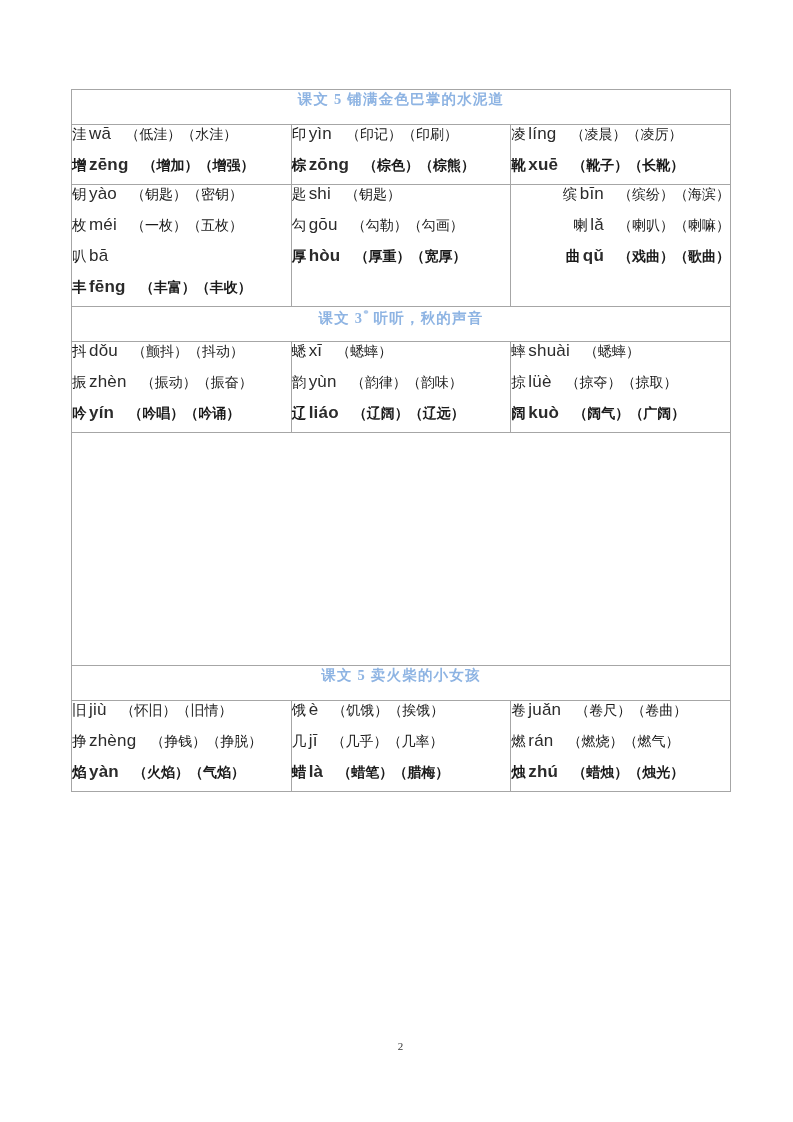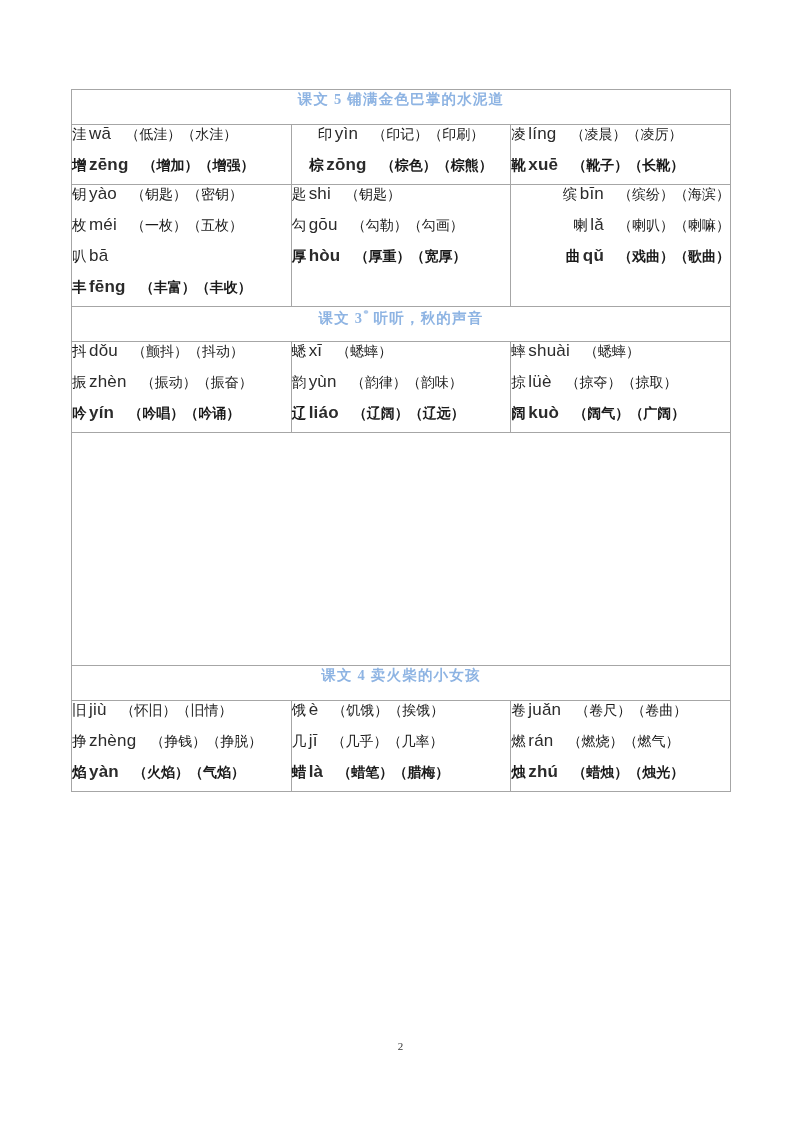--- a/index.html
+++ b/index.html
@@ -118,21 +118,21 @@
   <table class="wordtable">
     <tbody id="table-body">
         <tr>
           <td class="hdr-cell" colspan="3"><span class="hdr-title">课文 5  铺满金色巴掌的水泥道</span></td>
         </tr>
         <tr>
           <td class="words-cell" style="width: 220px;">
             <div class="wrow"><span class="han">洼</span><span class="py">wā</span><span class="gap-md"></span><span class="terms">（低洼）（水洼）</span></div>
             <div class="wrow"><span class="han">增</span><span class="py">zēng</span><span class="gap-md"></span><span class="terms">（增加）（增强）</span></div>
           </td>
-          <td class="words-cell" style="width: 220px; text-align: center;">
+          <td class="words-cell" style="width: 220px;">
             <div class="wrow"><span class="han">印</span><span class="py">yìn</span><span class="gap-md"></span><span class="terms">（印记）（印刷）</span></div>
             <div class="wrow"><span class="han">棕</span><span class="py">zōng</span><span class="gap-md"></span><span class="terms">（棕色）（棕熊）</span></div>
           </td>
           <td class="words-cell" style="width: 220px;">
             <div class="wrow"><span class="han">凌</span><span class="py">líng</span><span class="gap-md"></span><span class="terms">（凌晨）（凌厉）</span></div>
             <div class="wrow"><span class="han">靴</span><span class="py">xuē</span><span class="gap-md"></span><span class="terms">（靴子）（长靴）</span></div>
           </td>
         </tr>
         <tr>
           <td class="words-cell" style="width: 220px;">
@@ -169,21 +169,21 @@
           <td class="words-cell" style="width: 220px;">
             <div class="wrow"><span class="han">蟀</span><span class="py">shuài</span><span class="gap-md"></span><span class="terms">（蟋蟀）</span></div>
             <div class="wrow"><span class="han">掠</span><span class="py">lüè</span><span class="gap-md"></span><span class="terms">（掠夺）（掠取）</span></div>
             <div class="wrow"><span class="han">阔</span><span class="py">kuò</span><span class="gap-md"></span><span class="terms">（阔气）（广阔）</span></div>
           </td>
         </tr>
         <tr>
           <td class="blank-cell" colspan="3"></td>
         </tr>
         <tr>
-          <td class="hdr-cell" colspan="3"><span class="hdr-title">课文 4  卖火柴的小女孩</span></td>
+          <td class="hdr-cell" colspan="3"><span class="hdr-title">课文 5  卖火柴的小女孩</span></td>
         </tr>
         <tr>
           <td class="words-cell" style="width: 220px;">
             <div class="wrow"><span class="han">旧</span><span class="py">jiù</span><span class="gap-md"></span><span class="terms">（怀旧）（旧情）</span></div>
             <div class="wrow"><span class="han">挣</span><span class="py">zhèng</span><span class="gap-md"></span><span class="terms">（挣钱）（挣脱）</span></div>
             <div class="wrow"><span class="han">焰</span><span class="py">yàn</span><span class="gap-md"></span><span class="terms">（火焰）（气焰）</span></div>
           </td>
           <td class="words-cell" style="width: 220px;">
             <div class="wrow"><span class="han">饿</span><span class="py">è</span><span class="gap-md"></span><span class="terms">（饥饿）（挨饿）</span></div>
             <div class="wrow"><span class="han">几</span><span class="py">jī</span><span class="gap-md"></span><span class="terms">（几乎）（几率）</span></div>

